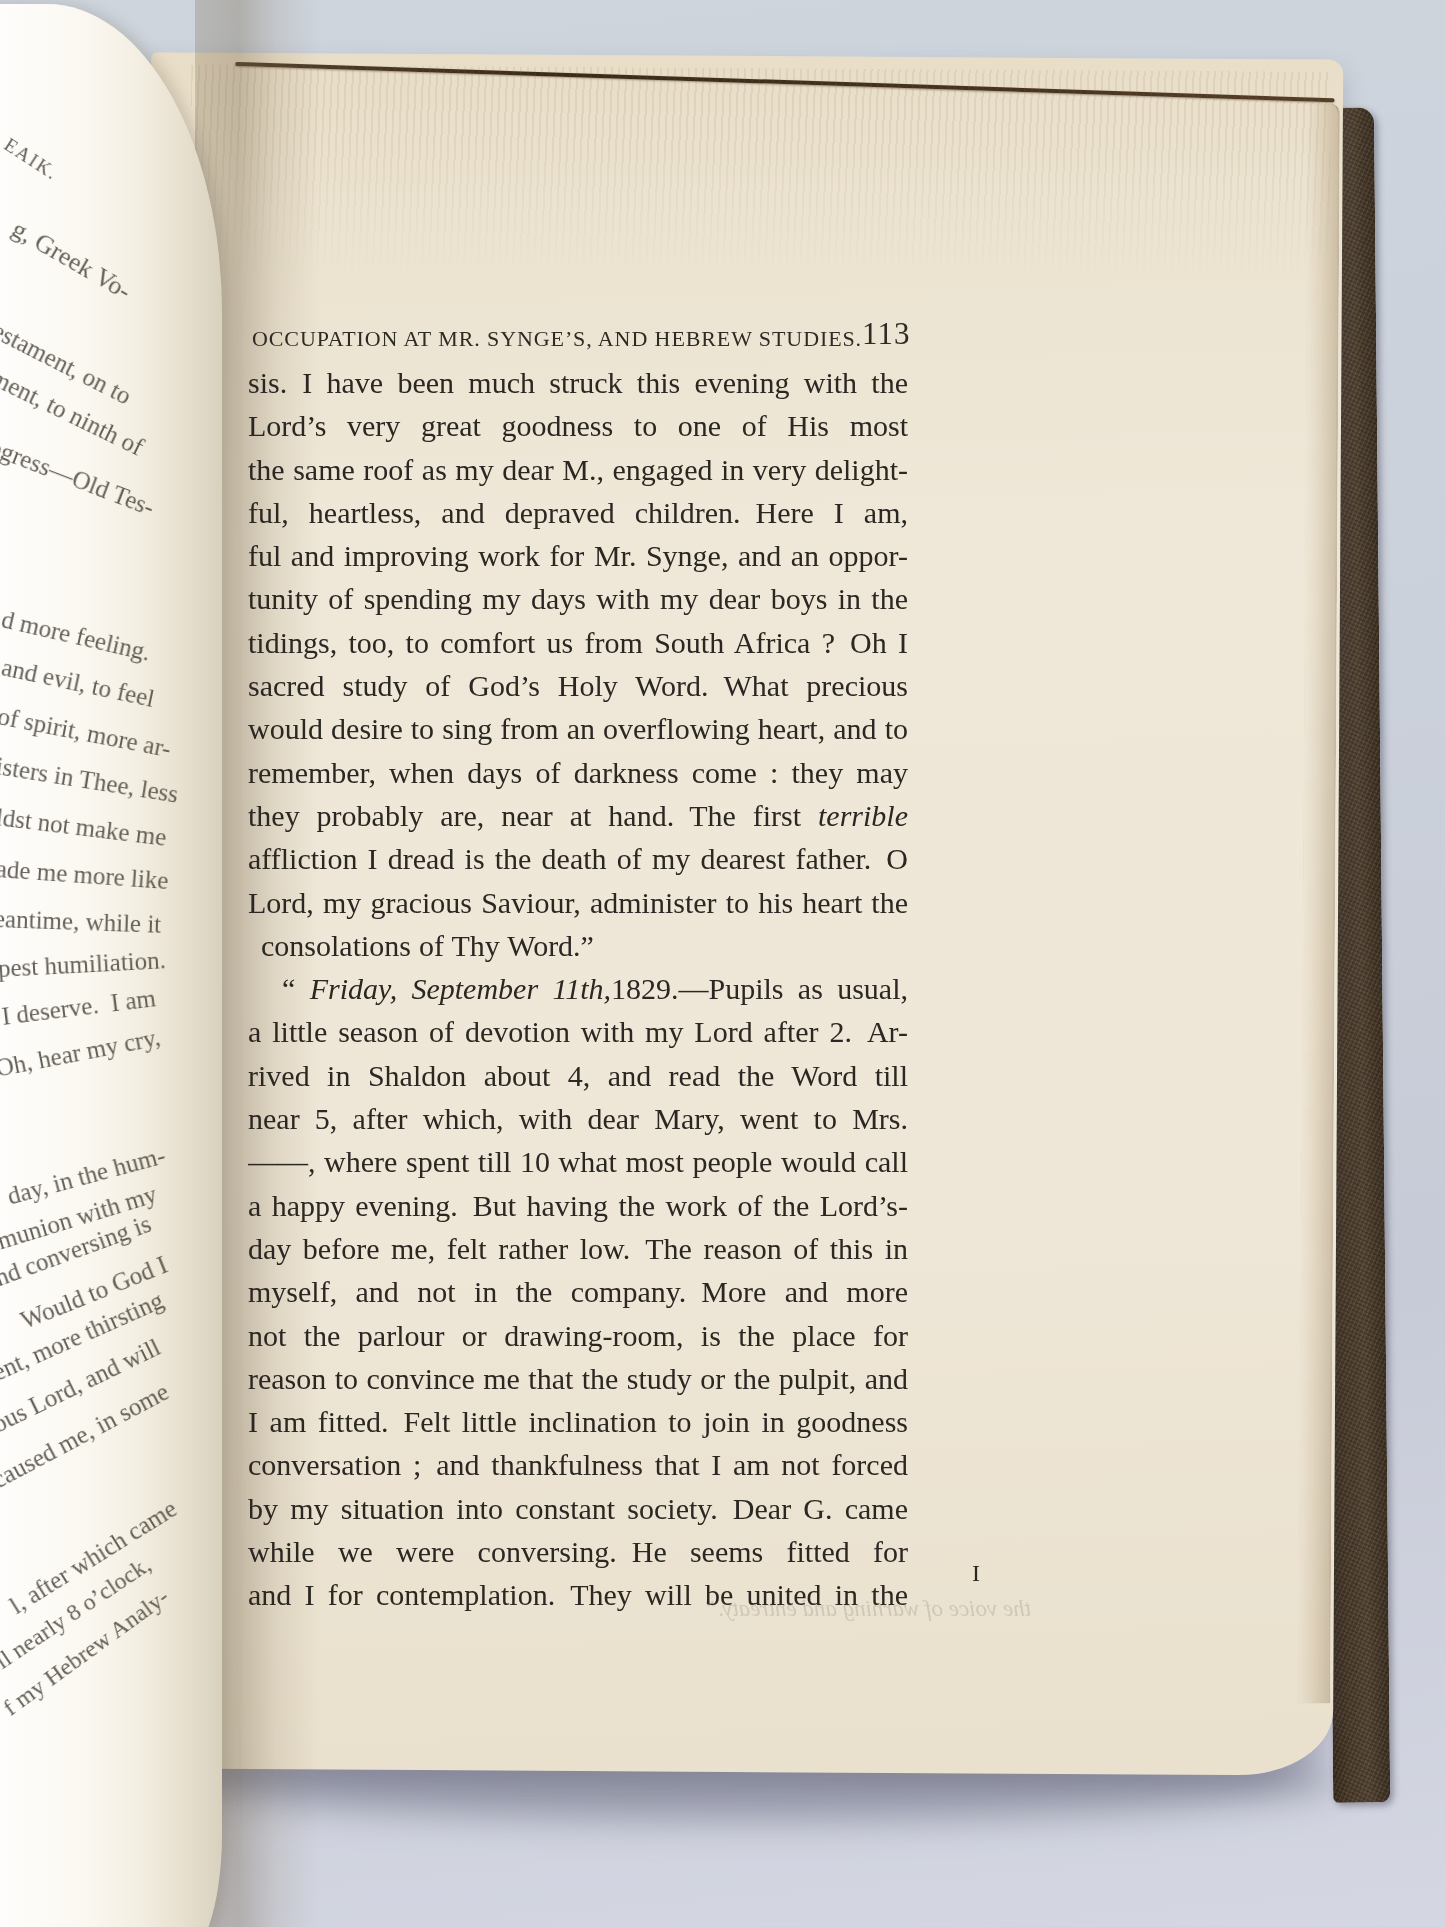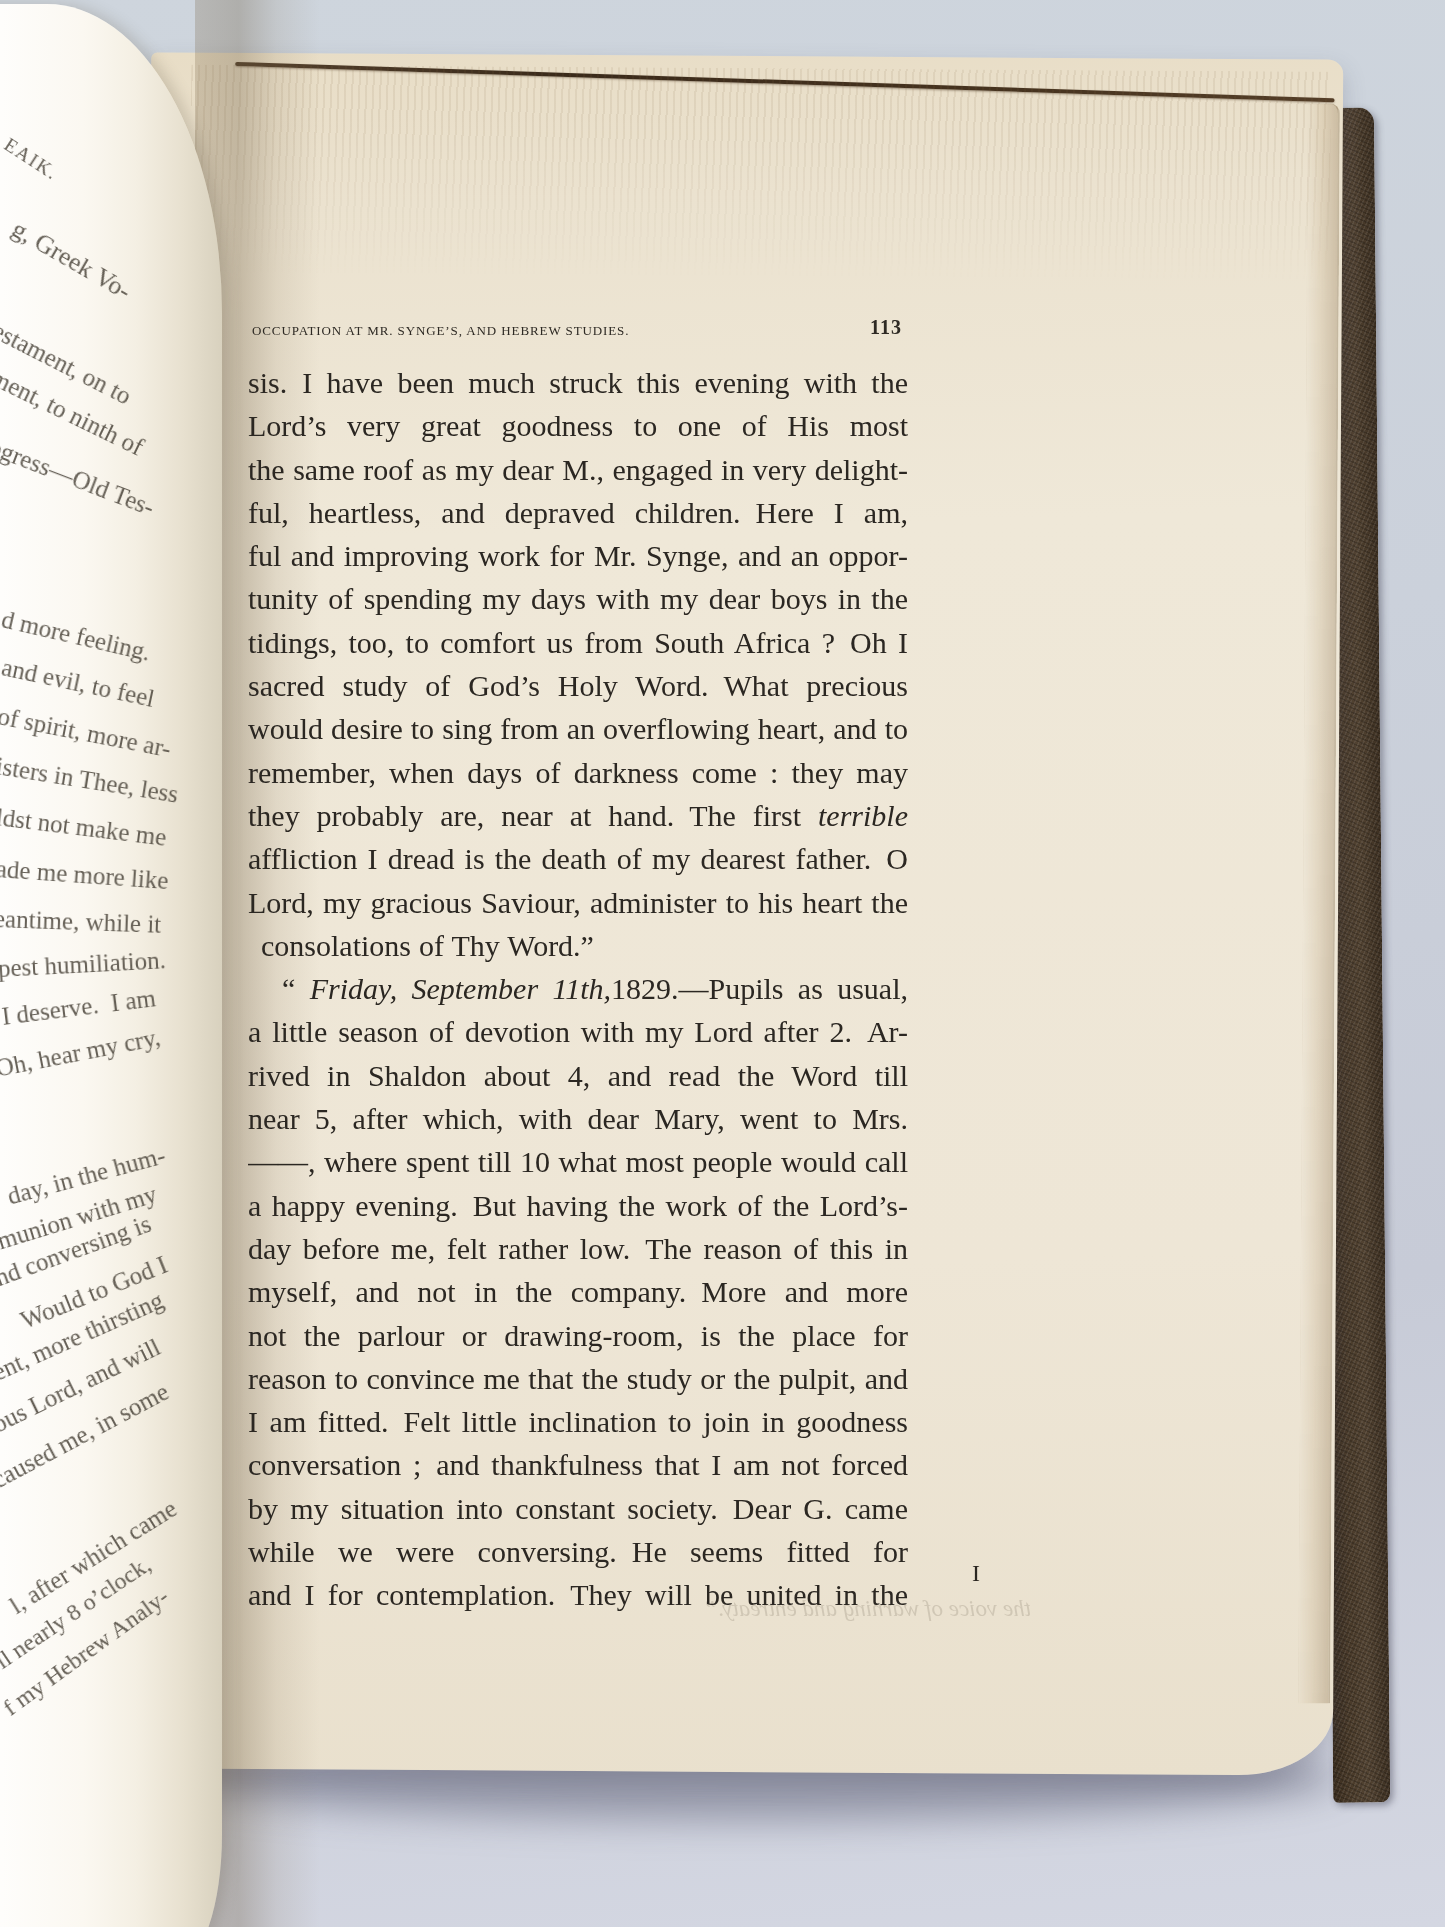--- a/index.html
+++ b/index.html
@@ -50,22 +50,22 @@
     box-shadow:7px 0 14px rgba(100,92,72,.22);z-index:3;}
 
   
   .frag{position:absolute;white-space:nowrap;font-size:25px;color:#4c463c;
     transform-origin:left center;opacity:.85;filter:blur(.35px);z-index:6;}
   .frag.caps{font-size:19px;letter-spacing:2px;}
 
   
   .header-row{position:absolute;left:252px;top:316px;width:650px;display:flex;
     justify-content:space-between;align-items:flex-end;z-index:5;}
-  .header-title{font-size:13px;letter-spacing:.9px;white-space:nowrap;color:#2e2a24;}
-  .header-num{font-size:20px;letter-spacing:1px;color:#2e2a24;font-weight:bold;}
+  .header-title{font-size:22px;letter-spacing:.9px;white-space:nowrap;color:#2e2a24;}
+  .header-num{font-size:31px;letter-spacing:1px;color:#2e2a24;}
 
   .lines{position:absolute;left:248px;top:361px;width:660px;z-index:5;}
   .line{height:43.3px;line-height:43.3px;font-size:30px;text-align:justify;
     text-align-last:justify;overflow:hidden;color:#2b2722;word-spacing:.5px;}
   .line.left{text-align-last:left;margin-left:13px;}
   .line.indent{text-indent:34px;}
   .it{font-style:italic;}
 
   .sig{position:absolute;left:972px;top:1560px;font-size:24px;z-index:5;color:#2b2722;}
 

